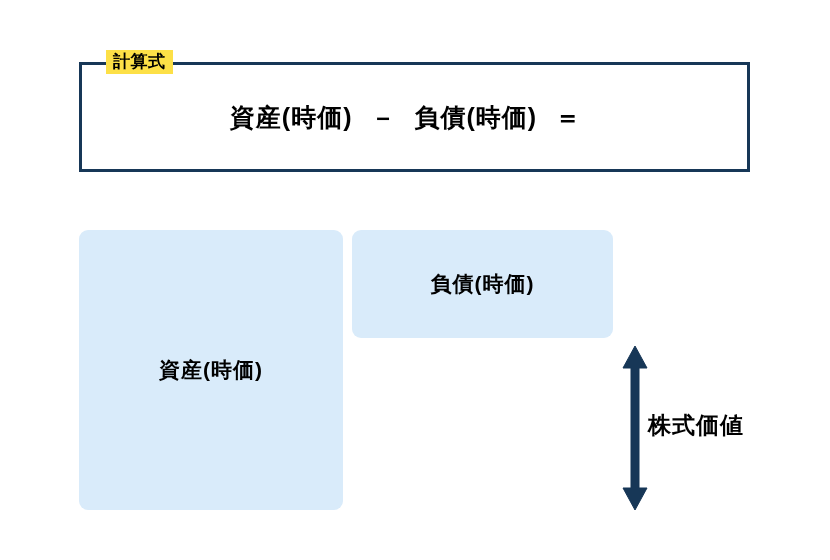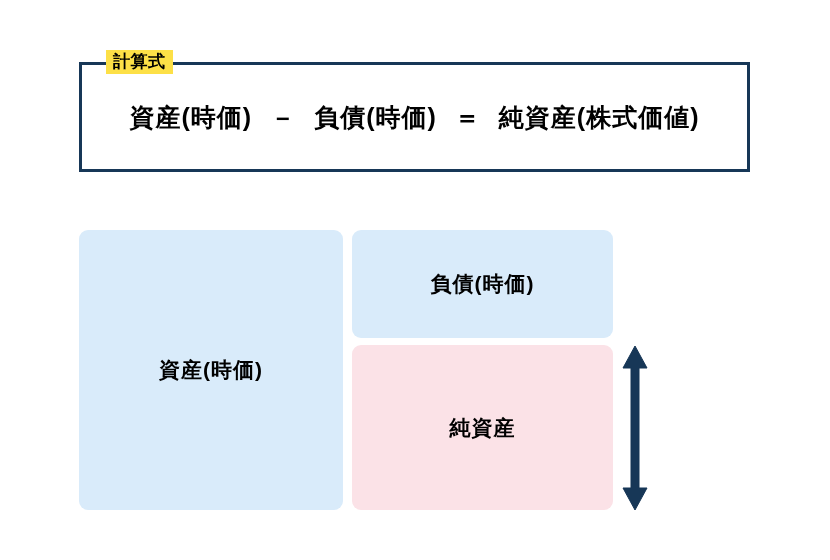--- a/index.html
+++ b/index.html
@@ -127,32 +127,29 @@
 
 <div id="canvas">
 
   <div class="formula-box"></div>
   <div class="formula-legend">計算式</div>
   <div class="formula-text">
     <span>資産(時価)</span>
     <span class="op">－</span>
     <span>負債(時価)</span>
     <span class="op">＝</span>
-    <span>純資産(株式価値)</span>
   </div>
 
   <div class="block block-assets">
     <span>資産(時価)</span>
   </div>
   <div class="block block-liabilities">
     <span>負債(時価)</span>
   </div>
-  <div class="block block-equity">
-    <span>純資産</span>
-  </div>
 
   <div class="arrow-wrap">
     <svg width="26" height="164" viewBox="0 0 26 164" xmlns="http://www.w3.org/2000/svg">
       <polygon points="13,0 25,22 17,22 17,142 25,142 13,164 1,142 9,142 9,22 1,22" fill="#173757" stroke="#173757" stroke-width="1" stroke-linejoin="miter"></polygon>
     </svg>
   </div>
+  <div class="arrow-label">株式価値</div>
 
 </div>
 
 </body></html>

